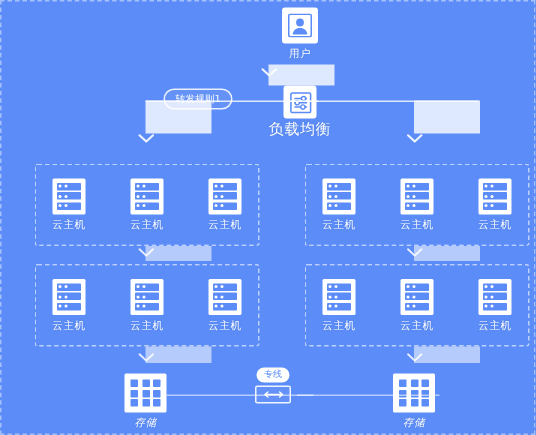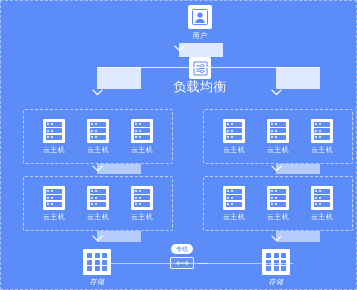--- a/index.html
+++ b/index.html
@@ -21,21 +21,21 @@
   
   .cap{
     color:#ffffff;
     font-size:7px;
     line-height:9px;
     text-align:center;
     white-space:nowrap;
     letter-spacing:.4px;
     text-shadow:0 0 1px rgba(60,100,200,.45);
   }
-  .cap-lb{font-size:13px;}
+  .cap-lb{font-size:10px;}
 
   
   .usr-wrap{left:0;right:0;top:4px;text-align:center;}
   .usr-box{
     width:24px;height:24px;margin:0 auto;
     background:#ffffff;border-radius:2px;
     display:flex;align-items:center;justify-content:center;
   }
   .usr-glyph{width:16px;height:16px;display:block;}
   .usr-lbl{margin-top:3px;}
@@ -76,21 +76,21 @@
 
   
   .grp{
     position:absolute;
     box-sizing:border-box;
     border:1px dashed rgba(255,255,255,.6);
     border-radius:2px;
   }
   .grp-row{
     position:absolute;inset:0;
-    display:flex;align-items:center;justify-content:center;
+    display:flex;align-items:center;justify-content:space-between;
   }
   .node{text-align:center;width:44px;}
   .srv-ico{
     width:22px;height:24px;margin:0 auto 3px;
     background:#ffffff;border-radius:1px;
     display:flex;flex-direction:column;
     align-items:center;justify-content:center;
     gap:1.5px;
   }
   .srv-bar{
@@ -171,20 +171,21 @@
         <line x1="3.5" y1="8" x2="12.5" y2="8" stroke="#5b8cf7" stroke-width="1"></line>
         <line x1="3.5" y1="11" x2="12.5" y2="11" stroke="#5b8cf7" stroke-width="1"></line>
         <circle cx="10" cy="5" r="1.5" fill="#ffffff" stroke="#5b8cf7" stroke-width="1"></circle>
         <circle cx="5.5" cy="8" r="1.5" fill="#ffffff" stroke="#5b8cf7" stroke-width="1"></circle>
         <circle cx="9.5" cy="11" r="1.5" fill="#ffffff" stroke="#5b8cf7" stroke-width="1"></circle>
       </svg>
     </div>
     <div class="cap cap-lb lb-lbl">负载均衡</div>
   </div>
 
+  <div class="pill" id="pill-1">转发规则1</div>
 
   <div class="ln hln abs" style="left:96px;top:66px;width:72px;"></div>
   <div class="ln hln abs" style="left:190px;top:66px;width:85px;"></div>
   <div class="ln vln abs" style="left:96px;top:66px;height:22px;"></div>
   <div class="ln vln abs" style="left:275px;top:66px;height:22px;"></div>
 
   <svg class="chev" style="left:91px;top:88px;" viewBox="0 0 11 7">
     <path d="M1 1.2 L5.5 5.4 L10 1.2" fill="none" stroke="#ffffff" stroke-width="1.4" stroke-linecap="round" stroke-linejoin="round" opacity="0.9"></path>
   </svg>
   <svg class="chev" style="left:270px;top:88px;" viewBox="0 0 11 7">

